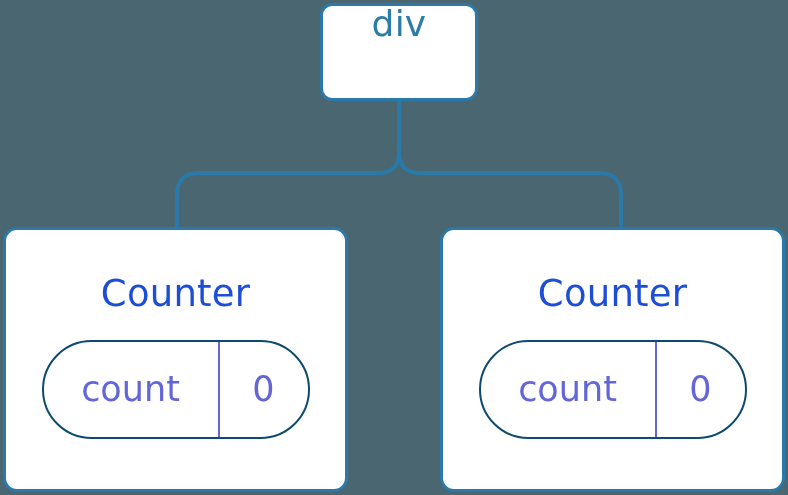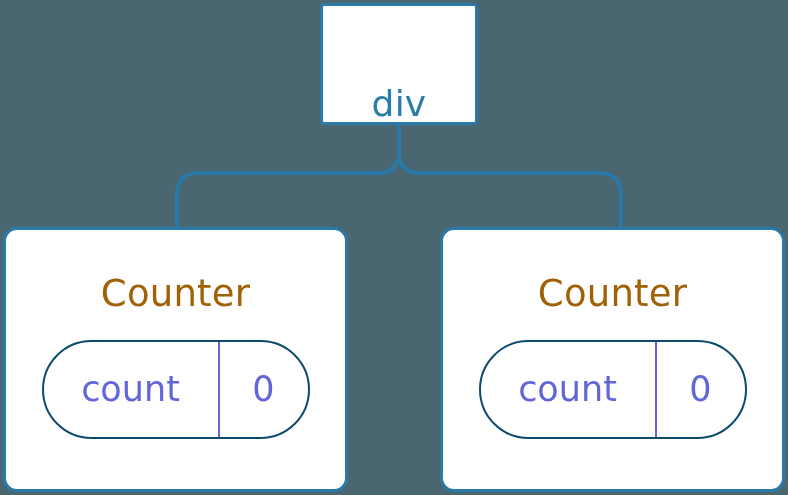--- a/index.html
+++ b/index.html
@@ -29,24 +29,24 @@
   .node {
     position: absolute;
     background: #ffffff;
     border: 3px solid #2a79a8;
     box-sizing: border-box;
   }
   .node-root {
     left: 320px;
     top: 3px;
     width: 158px;
-    height: 122px;
-    border-radius: 4px;
+    height: 98px;
+    border-radius: 12px;
     display: flex;
-    align-items: flex-end;
+    align-items: flex-start;
     justify-content: center;
     z-index: 3;
   }
   .node-root-label {
     font-size: 36px;
     color: #2d7ca8;
     letter-spacing: 0.2px;
     line-height: 1;
   }
   .node-child {
@@ -58,21 +58,21 @@
     display: flex;
     flex-direction: column;
     align-items: center;
   }
   .node-child-left  { left: 3px; }
   .node-child-right { left: 440px; }
 
   .node-child-label {
     margin-top: 45px;
     font-size: 37px;
-    color: #a16207;
+    color: #1d4ed8;
     line-height: 1;
     letter-spacing: 0.2px;
   }
 
   .state-pill {
     margin-top: 28px;
     width: 268px;
     height: 99px;
     border: 2px solid #0c4a6e;
     border-radius: 50px;

